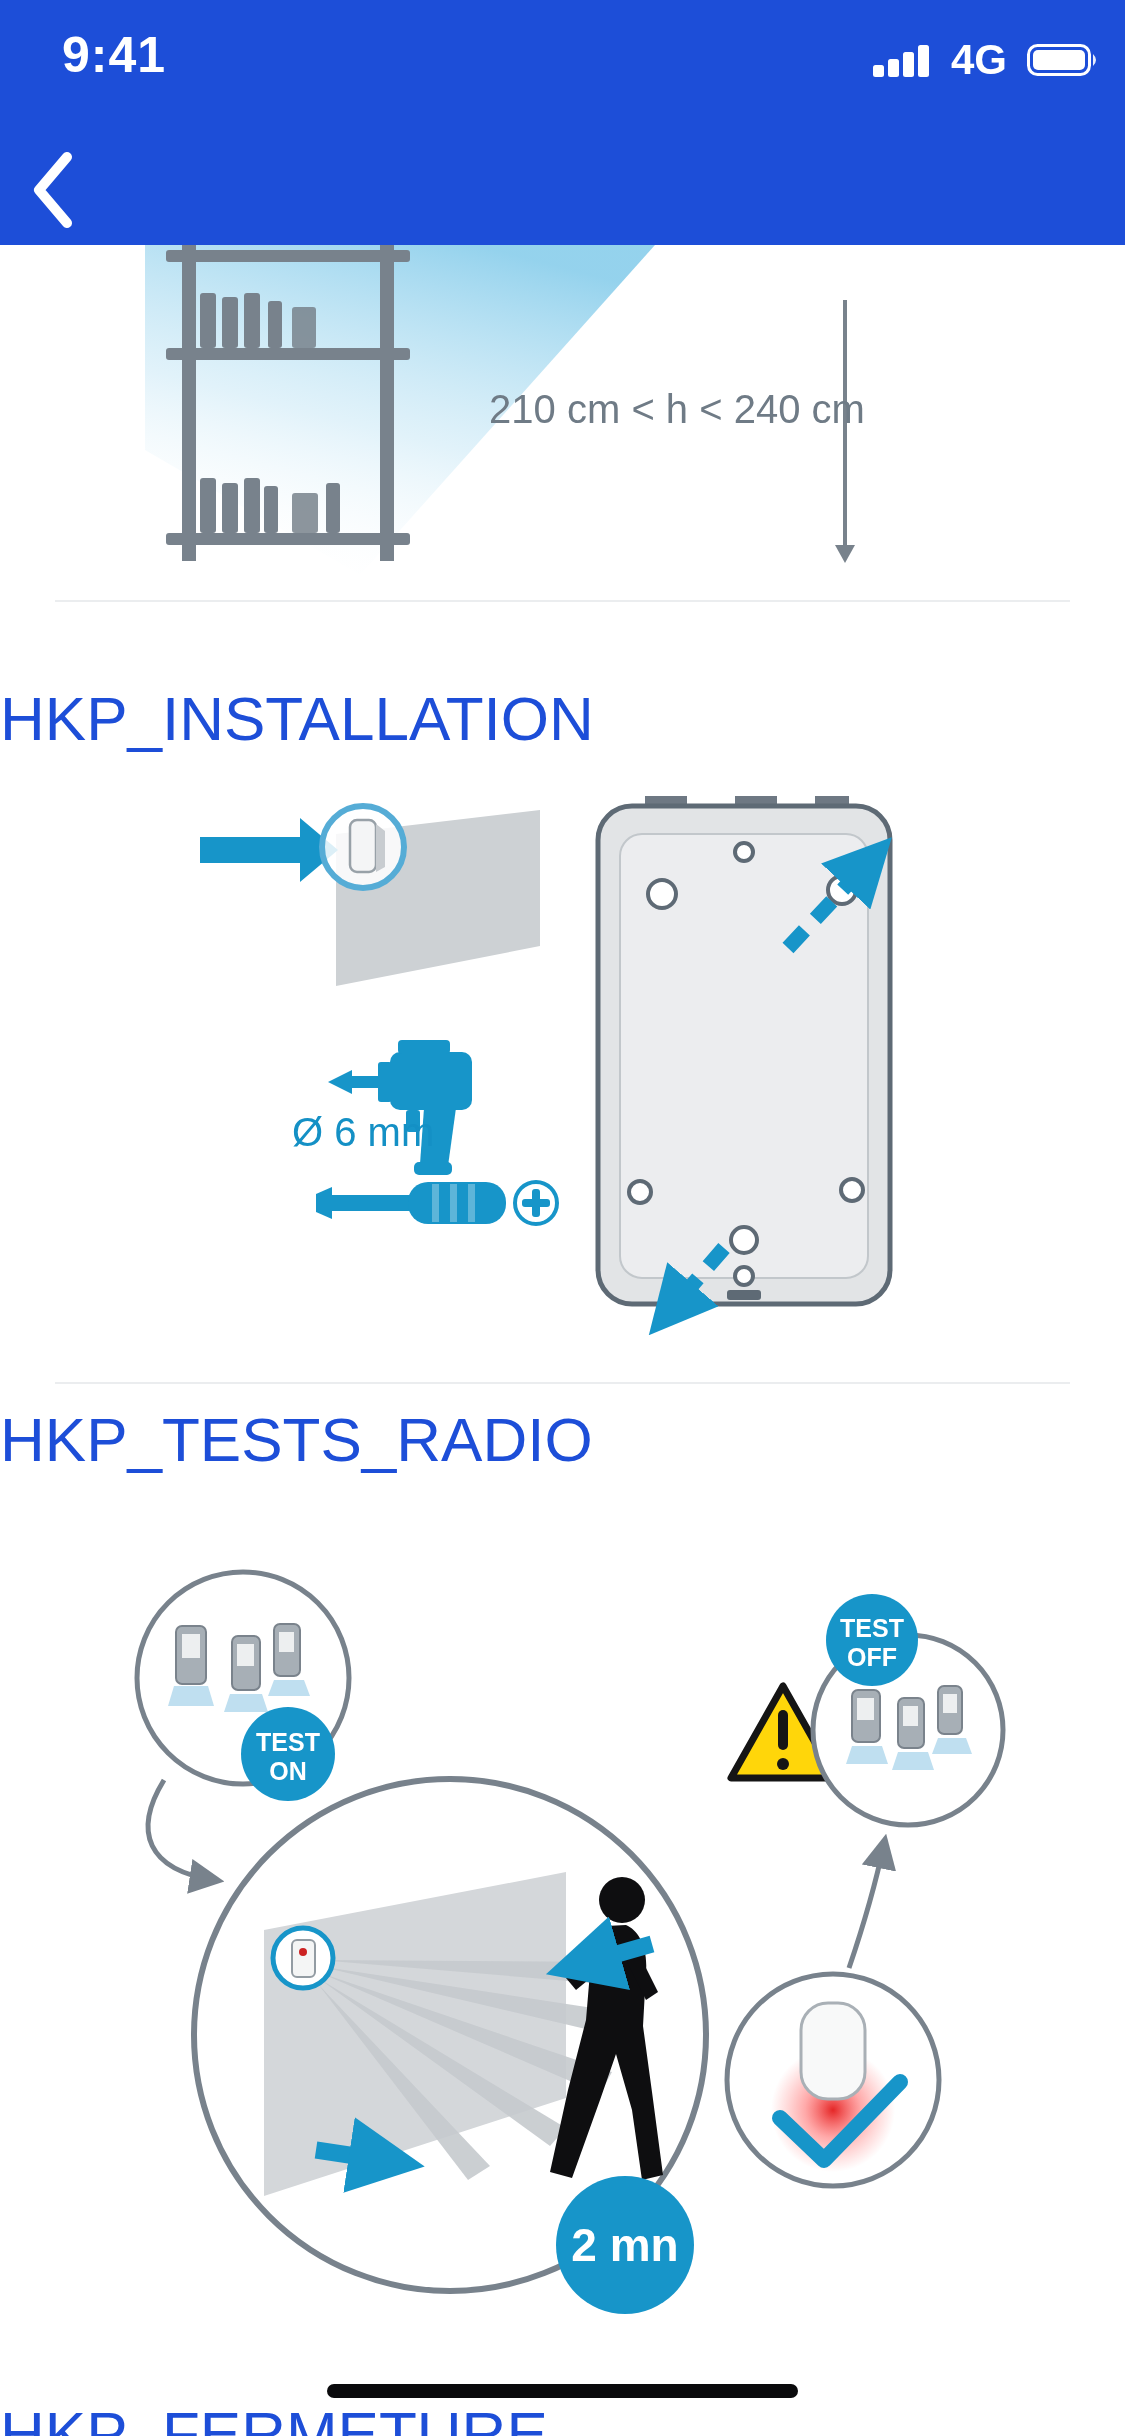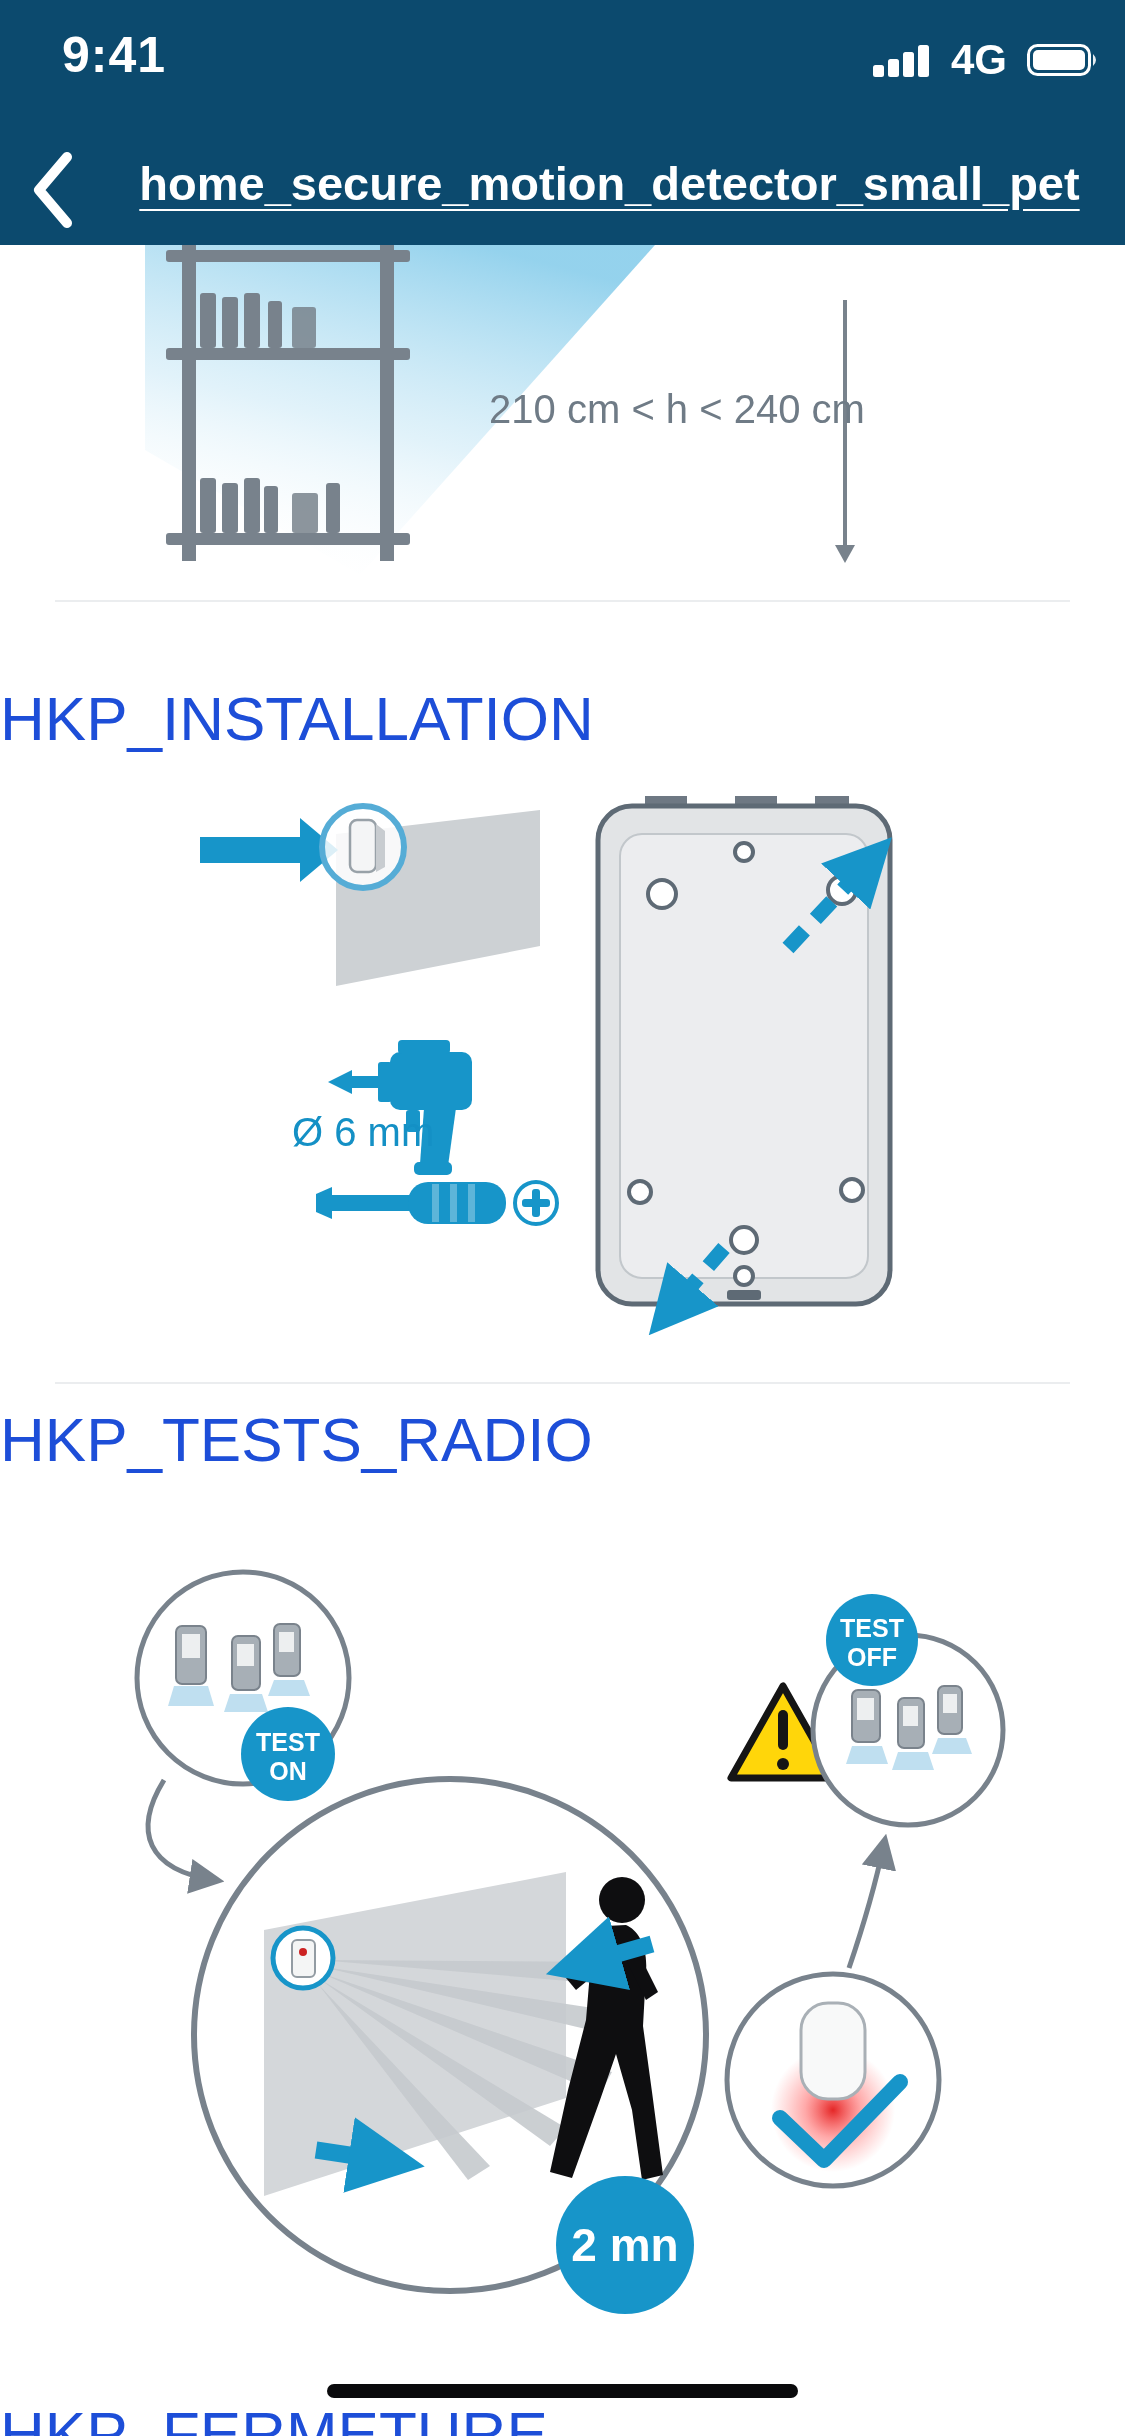--- a/index.html
+++ b/index.html
@@ -1,21 +1,21 @@
 <!DOCTYPE html>
 <html><head>
 <meta charset="utf-8">
 <style>
   html,body{margin:0;padding:0;background:#ffffff;}
   #phone{
     position:relative;width:1125px;height:2436px;background:#ffffff;
     overflow:hidden;font-family:"Liberation Sans",sans-serif;
   }
   
-  .topbar{position:absolute;top:0;left:0;width:1125px;height:245px;background:#0c4a6e;}
+  .topbar{position:absolute;top:0;left:0;width:1125px;height:245px;background:#1d4ed8;}
   .time{position:absolute;left:62px;top:26px;font-size:50px;font-weight:700;color:#ffffff;letter-spacing:1px;}
   .status-right{position:absolute;right:24px;top:36px;display:flex;align-items:center;gap:20px;}
   .network{color:#ffffff;font-size:42px;font-weight:600;}
   .back-btn{position:absolute;left:20px;top:146px;width:64px;height:88px;display:flex;align-items:center;justify-content:center;cursor:pointer;}
   .nav-title{
     position:absolute;left:100px;right:6px;top:156px;text-align:center;
     font-size:47px;font-weight:700;color:#ffffff;white-space:nowrap;overflow:hidden;
     text-decoration:underline;text-decoration-thickness:4px;text-underline-offset:9px;
   }
   
@@ -46,21 +46,20 @@
         <rect x="6" y="7" width="52" height="20" rx="5" fill="#fff"></rect>
         <path d="M66 11 Q72 17 66 23 Z" fill="#fff" opacity="0.9"></path>
       </svg>
     </div>
 
     <div class="back-btn">
       <svg width="46" height="78" viewBox="0 0 46 78">
         <polyline points="38,6 10,39 38,72" fill="none" stroke="#fff" stroke-width="10" stroke-linecap="round" stroke-linejoin="round"></polyline>
       </svg>
     </div>
-    <div class="nav-title">home_secure_motion_detector_small_pet</div>
   </div>
 
   <div>
 
     <svg class="illus" style="top:245px" width="1125" height="360" viewBox="0 0 1125 360">
       <defs>
         <linearGradient id="beamGrad" x1="0.65" y1="0" x2="0.25" y2="1">
           <stop offset="0" stop-color="#8FD0EC" stop-opacity="0.95"></stop>
           <stop offset="0.55" stop-color="#C9E8F6" stop-opacity="0.55"></stop>
           <stop offset="1" stop-color="#ffffff" stop-opacity="0"></stop>

